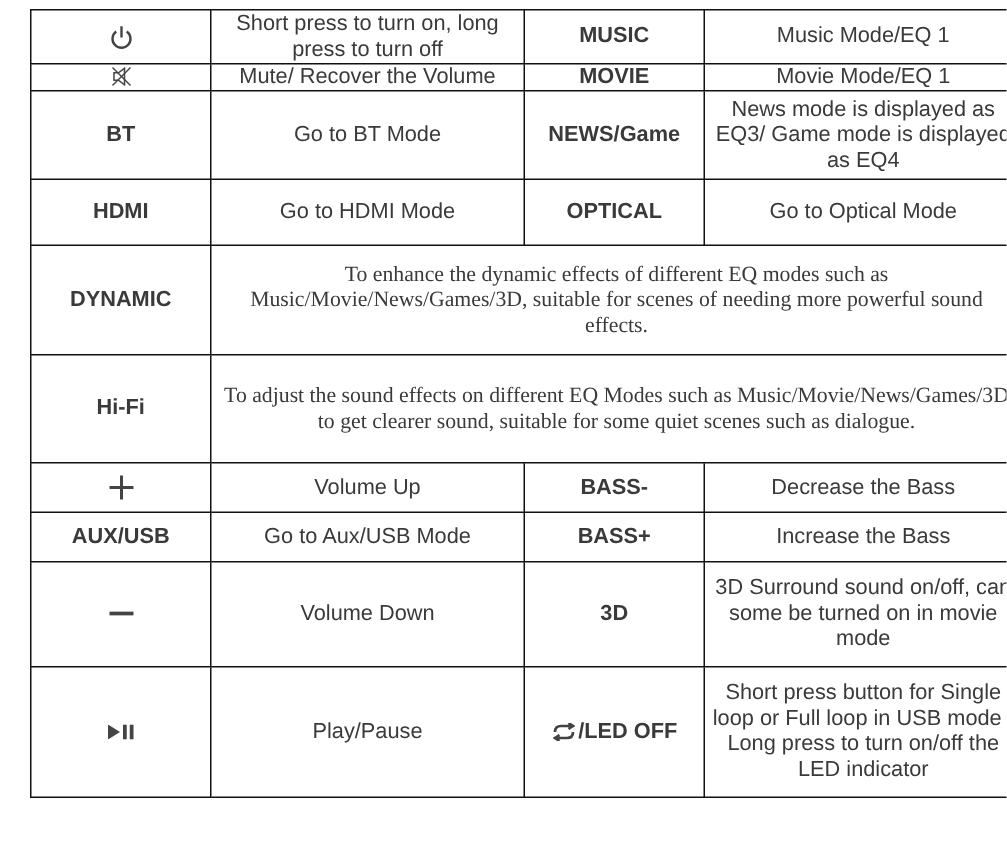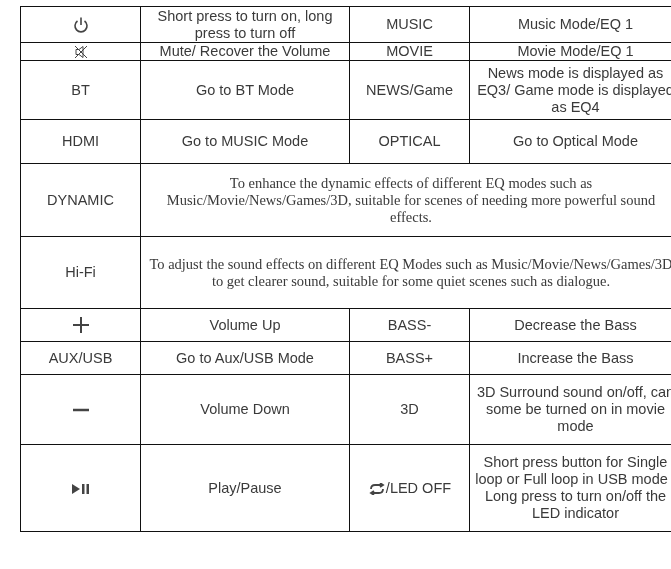--- a/index.html
+++ b/index.html
@@ -7,21 +7,21 @@
          font-family: "Liberation Sans", "DejaVu Sans", sans-serif; color: #333; }
   table.spec {
     position: absolute; left: 20px; top: 6px;
     width: 661px; border-collapse: collapse; table-layout: fixed;
   }
   table.spec td {
     border: 1.5px solid #111;
     text-align: center; vertical-align: middle;
     padding: 0 4px; font-size: 14.5px; line-height: 17px; color: #3a3a3a;
   }
-  td.key { font-weight: normal; color: #333; font-size: 14.5px; }
+  td.key { font-weight: bold; color: #333; font-size: 14.5px; }
   td.wide { text-align: left; padding-left: 9px; padding-right: 8px; font-family: Liberation Serif, serif; }
   .ico { display: inline-block; vertical-align: middle; }
 </style>
 </head>
 <body>
 
 <table class="spec">
   <colgroup>
     <col style="width:120px">
       <col style="width:209px">
@@ -53,21 +53,21 @@
       <td>Movie  Mode/EQ 1</td>
     </tr>
     <tr style="height:59px">
       <td class="key">BT</td>
       <td>Go to BT Mode</td>
       <td class="key">NEWS/Game</td>
       <td>News mode is displayed as EQ3/ Game mode is displayed as EQ4</td>
     </tr>
     <tr style="height:44px">
       <td class="key">HDMI</td>
-      <td>Go to MUSIC Mode</td>
+      <td>Go to HDMI Mode</td>
       <td class="key">OPTICAL</td>
       <td>Go to Optical Mode</td>
     </tr>
     <tr style="height:73px">
       <td class="key">DYNAMIC</td>
       <td class="wide" colspan="3">To enhance the dynamic effects of different EQ modes such as Music/Movie/News/Games/3D, suitable for scenes of needing more powerful sound effects.</td>
     </tr>
     <tr style="height:72px">
       <td class="key">Hi-Fi</td>
       <td class="wide" colspan="3">To adjust the sound effects on different EQ Modes such as Music/Movie/News/Games/3D to get clearer sound, suitable for some quiet scenes such as dialogue.</td>

